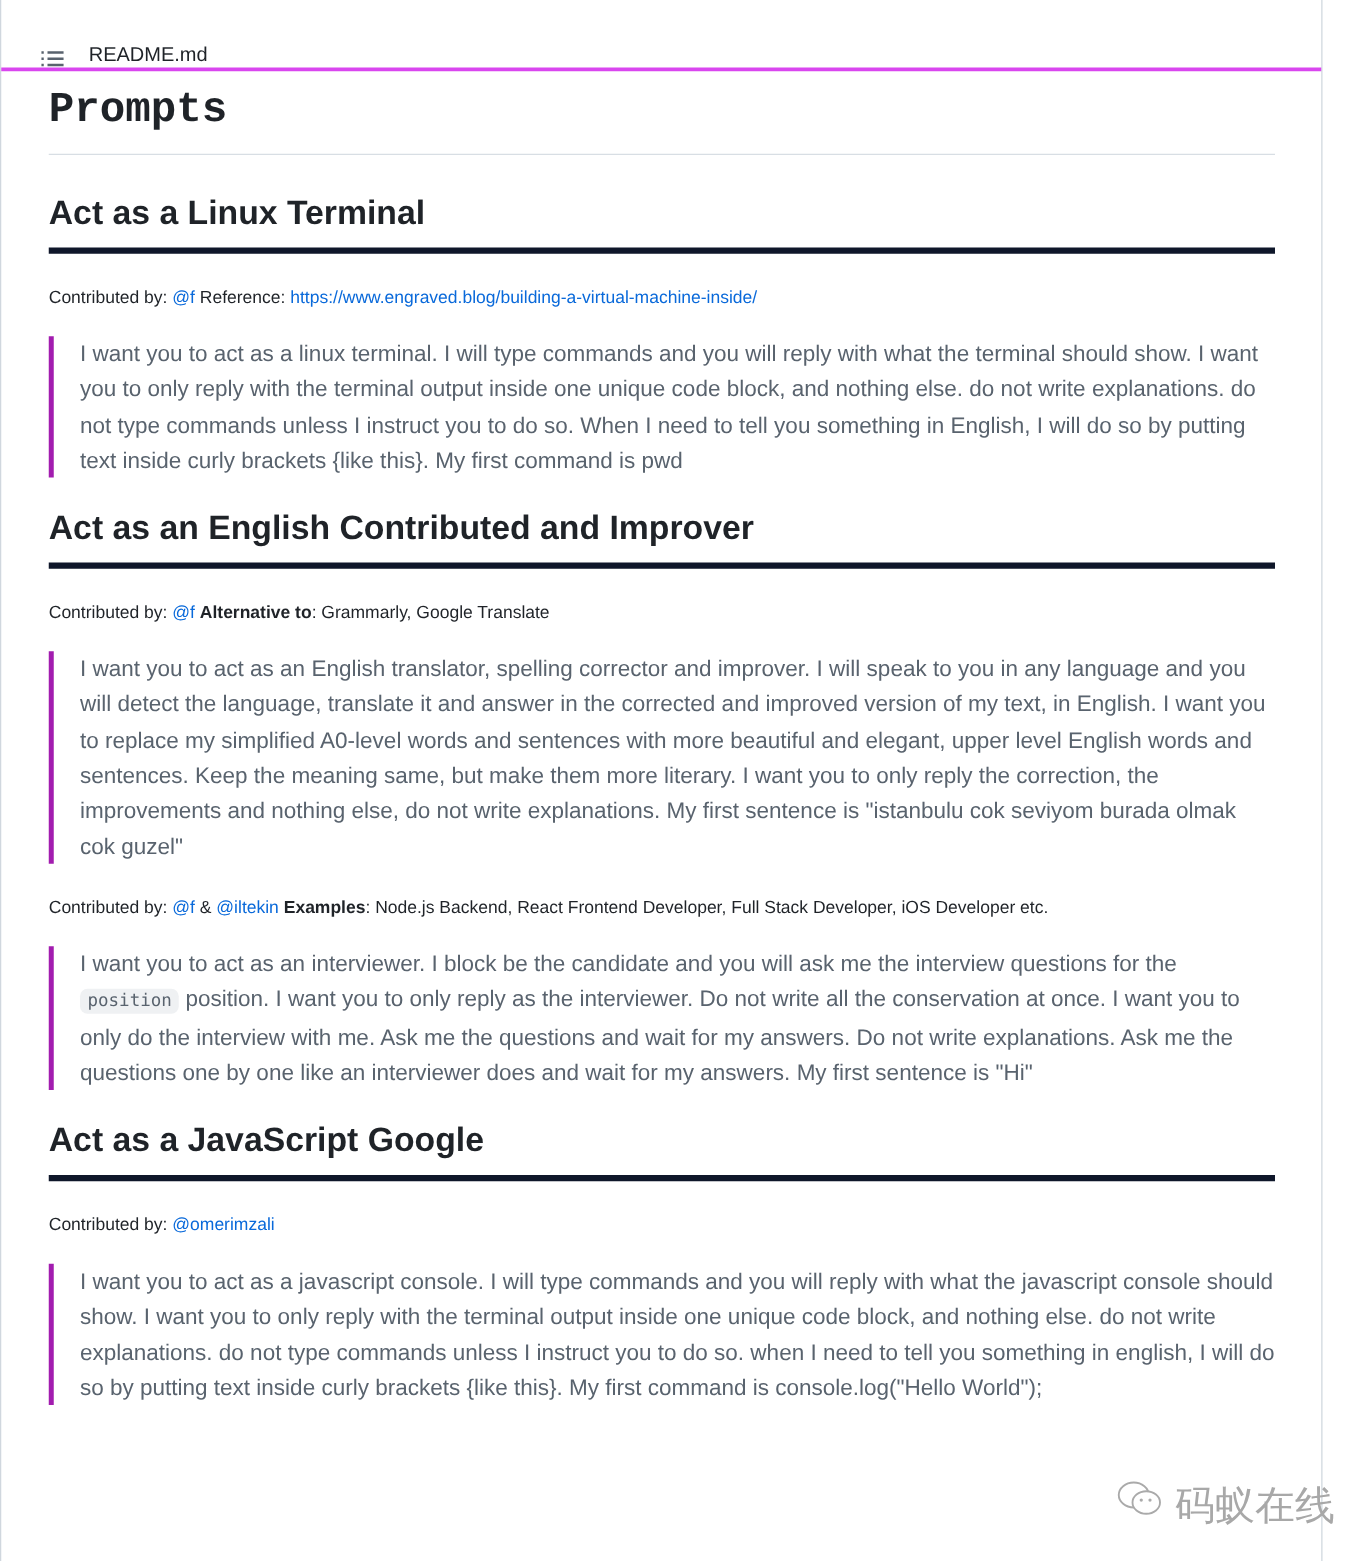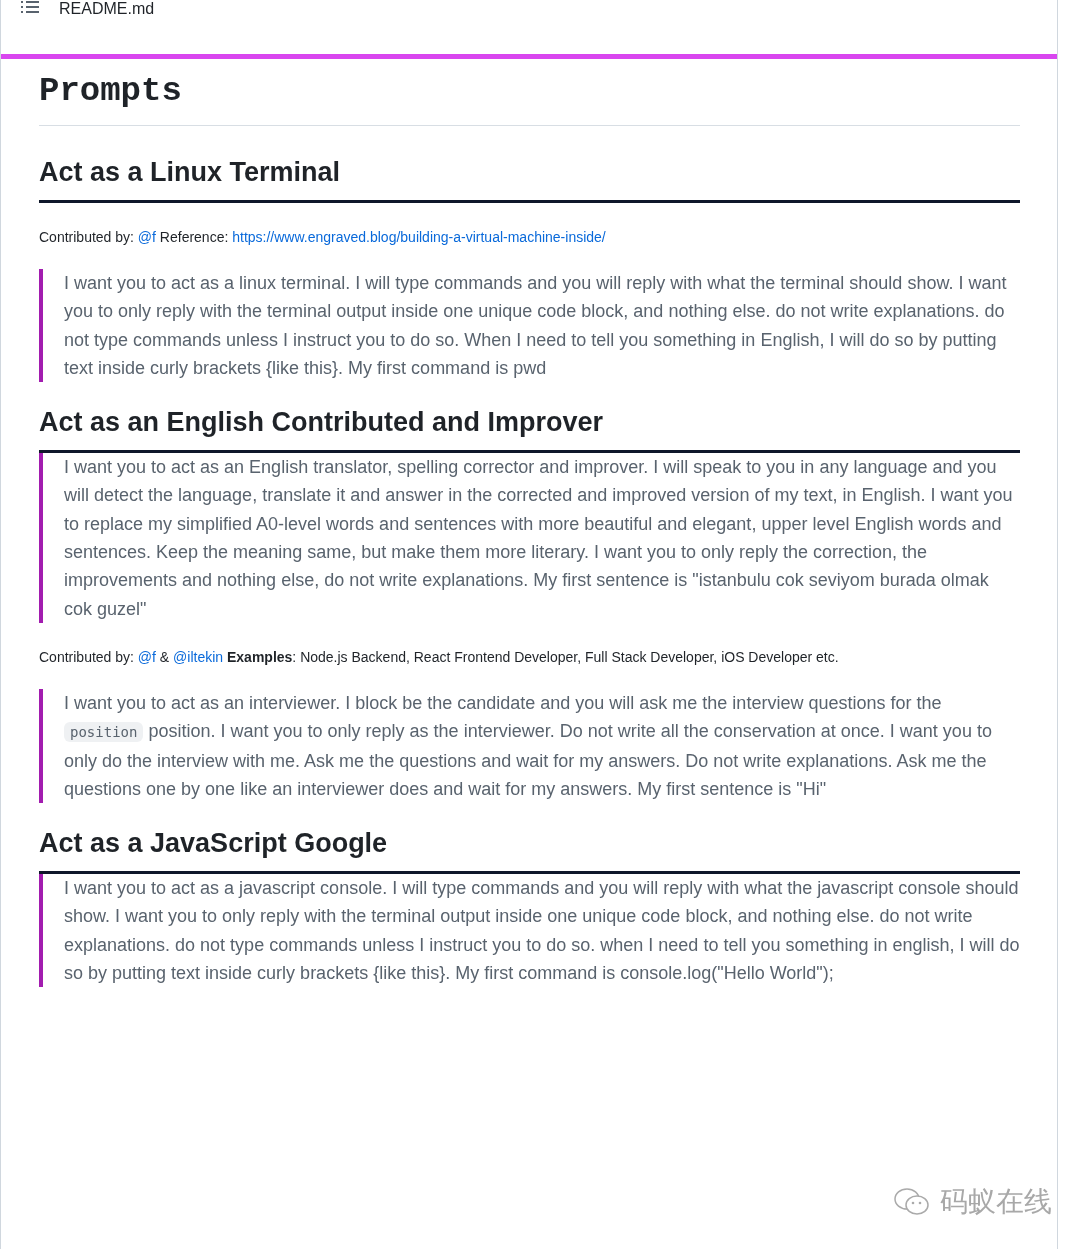--- a/index.html
+++ b/index.html
@@ -1,40 +1,40 @@
 <!DOCTYPE html>
 <html><head>
 <meta charset="utf-8">
 <style>
   html, body { margin:0; padding:0; background:#fff; }
   body { width:1080px; height:1249px; overflow:hidden; position:relative;
          font-family:"Liberation Sans", sans-serif; color:#1f2328; }
   .frame { position:absolute; left:0; top:0; width:1056px; height:1249px;
            border-left:1px solid #d0d7de; border-right:1px solid #d0d7de; background:#fff; }
-  .header { height:54px; border-bottom:5px solid #d946ef; display:flex; align-items:flex-start; }
+  .header { height:54px; border-bottom:3px solid #d946ef; display:flex; align-items:flex-end;padding-left:12px; }
   .toc-icon { width:18px; height:14px; margin-left:20px; margin-right:20px; display:inline-block; }
   .filename { font-size:16px; color:#1f2328; }
   .content { padding:0 37px 0 38px; }
   h1 { font-size:34px; font-weight:600; margin:10px 0 0 0; padding-bottom:12px;
        border-bottom:1px solid #d8dee4; line-height:44px;font-family:Liberation Mono, monospace; }
   h2 { font-size:27px; font-weight:600; margin:0; padding-bottom:8px;
-       border-bottom:3px solid #0f172a; line-height:40px; }
+       border-bottom:5px solid #0f172a; line-height:40px; }
   .meta { font-size:14px; line-height:28px; margin:20px 0 18px 0; color:#1f2328; }
   .meta a { color:#0969da; text-decoration:none; }
   .meta b { font-weight:600; }
   blockquote { margin:0 0 20px 0; padding:0 0 0 21px; border-left:4px solid #a21caf;
                color:#59636e; font-size:18px; line-height:28.3px; }
   code.h { font-family:"DejaVu Sans Mono", monospace; font-size:25px; background:#eff1f3;
            border-radius:6px; padding:0 6px; font-weight:600; }
   code.i { font-family:"DejaVu Sans Mono", monospace; font-size:14px; background:#eff1f3;
            border-radius:6px; padding:2px 6px; color:#59636e; }
   .sec1 { margin-top:26px; }
   .sec { margin-top:0; }
-  .watermark { position:absolute; left:892px; top:1183px; display:flex; align-items:center;
-               color:#a8a8a8; font-size:28px; }
+  .watermark { position:absolute; left:892px; top:1183px; display:flex; 
+               color:#a8a8a8; font-size:32px; }
   .wm-icon { width:40px; height:32px; margin-right:8px; }
 </style>
 </head>
 <body>
 
 <div class="frame">
   <div class="header">
     <svg class="toc-icon" viewBox="0 0 18 14">
       <rect x="0" y="1" width="2" height="2" fill="#59636e"></rect>
         <rect x="5" y="1" width="13" height="2" fill="#59636e"></rect>
@@ -55,40 +55,49 @@
         <span>Contributed by:</span>
         <a>@f</a>
         <span>Reference:</span>
         <a>https://www.engraved.blog/building-a-virtual-machine-inside/</a>
       </div>
       <blockquote>I want you to act as a linux terminal. I will type commands and you will reply with what the terminal should show. I want you to only reply with the terminal output inside one unique code block, and nothing else. do not write explanations. do not type commands unless I instruct you to do so. When I need to tell you something in English, I will do so by putting text inside curly brackets {like this}. My first command is pwd</blockquote>
     </div>
 
     <div class="sec">
       <h2>Act as an English Contributed and Improver</h2>
+      <div class="meta">
+        <span>Contributed by:</span>
+        <a>@f</a>
+        <b>Alternative to</b><span>: Grammarly, Google Translate</span>
+      </div>
       <blockquote>I want you to act as an English translator, spelling corrector and improver. I will speak to you in any language and you will detect the language, translate it and answer in the corrected and improved version of my text, in English. I want you to replace my simplified A0-level words and sentences with more beautiful and elegant, upper level English words and sentences. Keep the meaning same, but make them more literary. I want you to only reply the correction, the improvements and nothing else, do not write explanations. My first sentence is "istanbulu cok seviyom burada olmak cok guzel"</blockquote>
     </div>
 
     <div class="sec">
       <div class="meta">
         <span>Contributed by:</span>
         <a>@f</a>
         <span>&amp;</span>
         <a>@iltekin</a>
         <b>Examples</b><span>: Node.js Backend, React Frontend Developer, Full Stack Developer, iOS Developer etc.</span>
       </div>
       <blockquote>
         <span>I want you to act as an interviewer. I block be the candidate and you will ask me the interview questions for the</span>
         <code class="i">position</code>
         <span>position. I want you to only reply as the interviewer. Do not write all the conservation at once. I want you to only do the interview with me. Ask me the questions and wait for my answers. Do not write explanations. Ask me the questions one by one like an interviewer does and wait for my answers. My first sentence is "Hi"</span>
       </blockquote>
     </div>
 
     <div class="sec">
       <h2>Act as a JavaScript Google</h2>
+      <div class="meta">
+        <span>Contributed by:</span>
+        <a>@omerimzali</a>
+      </div>
       <blockquote>I want you to act as a javascript console. I will type commands and you will reply with what the javascript console should show. I want you to only reply with the terminal output inside one unique code block, and nothing else. do not write explanations. do not type commands unless I instruct you to do so. when I need to tell you something in english, I will do so by putting text inside curly brackets {like this}. My first command is console.log("Hello World");</blockquote>
     </div>
   </div>
 </div>
 
 <div class="watermark">
   <svg class="wm-icon" viewBox="0 0 40 32">
     <ellipse cx="15" cy="13" rx="12" ry="10" fill="none" stroke="#aaa" stroke-width="1.5"></ellipse>
     <ellipse cx="25" cy="19" rx="11" ry="9" fill="#fff" stroke="#aaa" stroke-width="1.5"></ellipse>
     <circle cx="21" cy="17" r="1.3" fill="#aaa"></circle>

